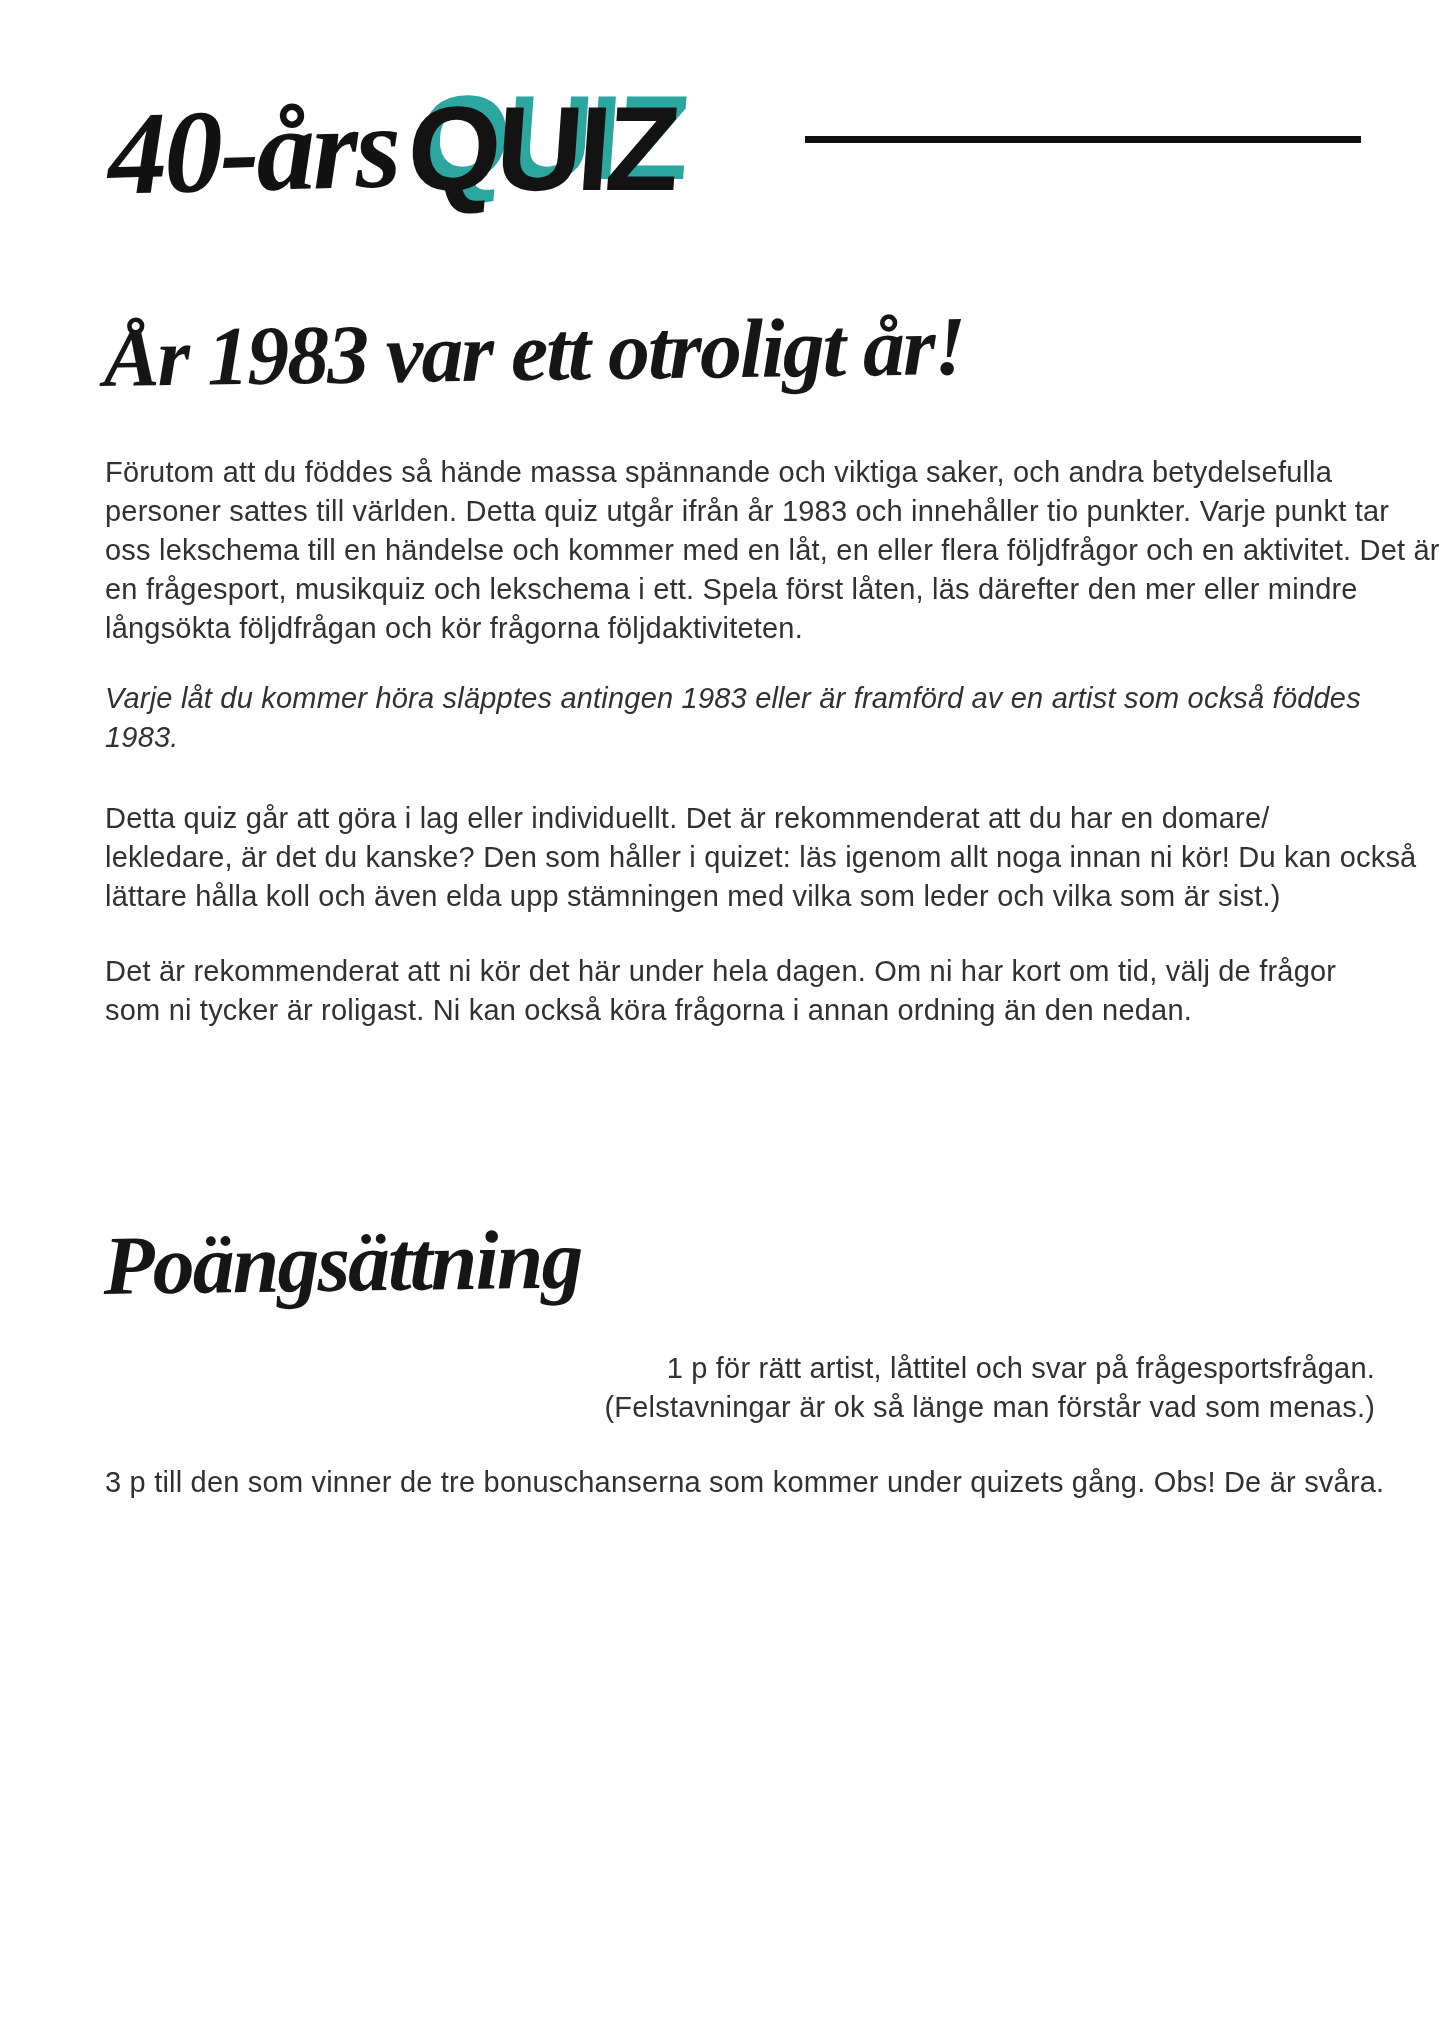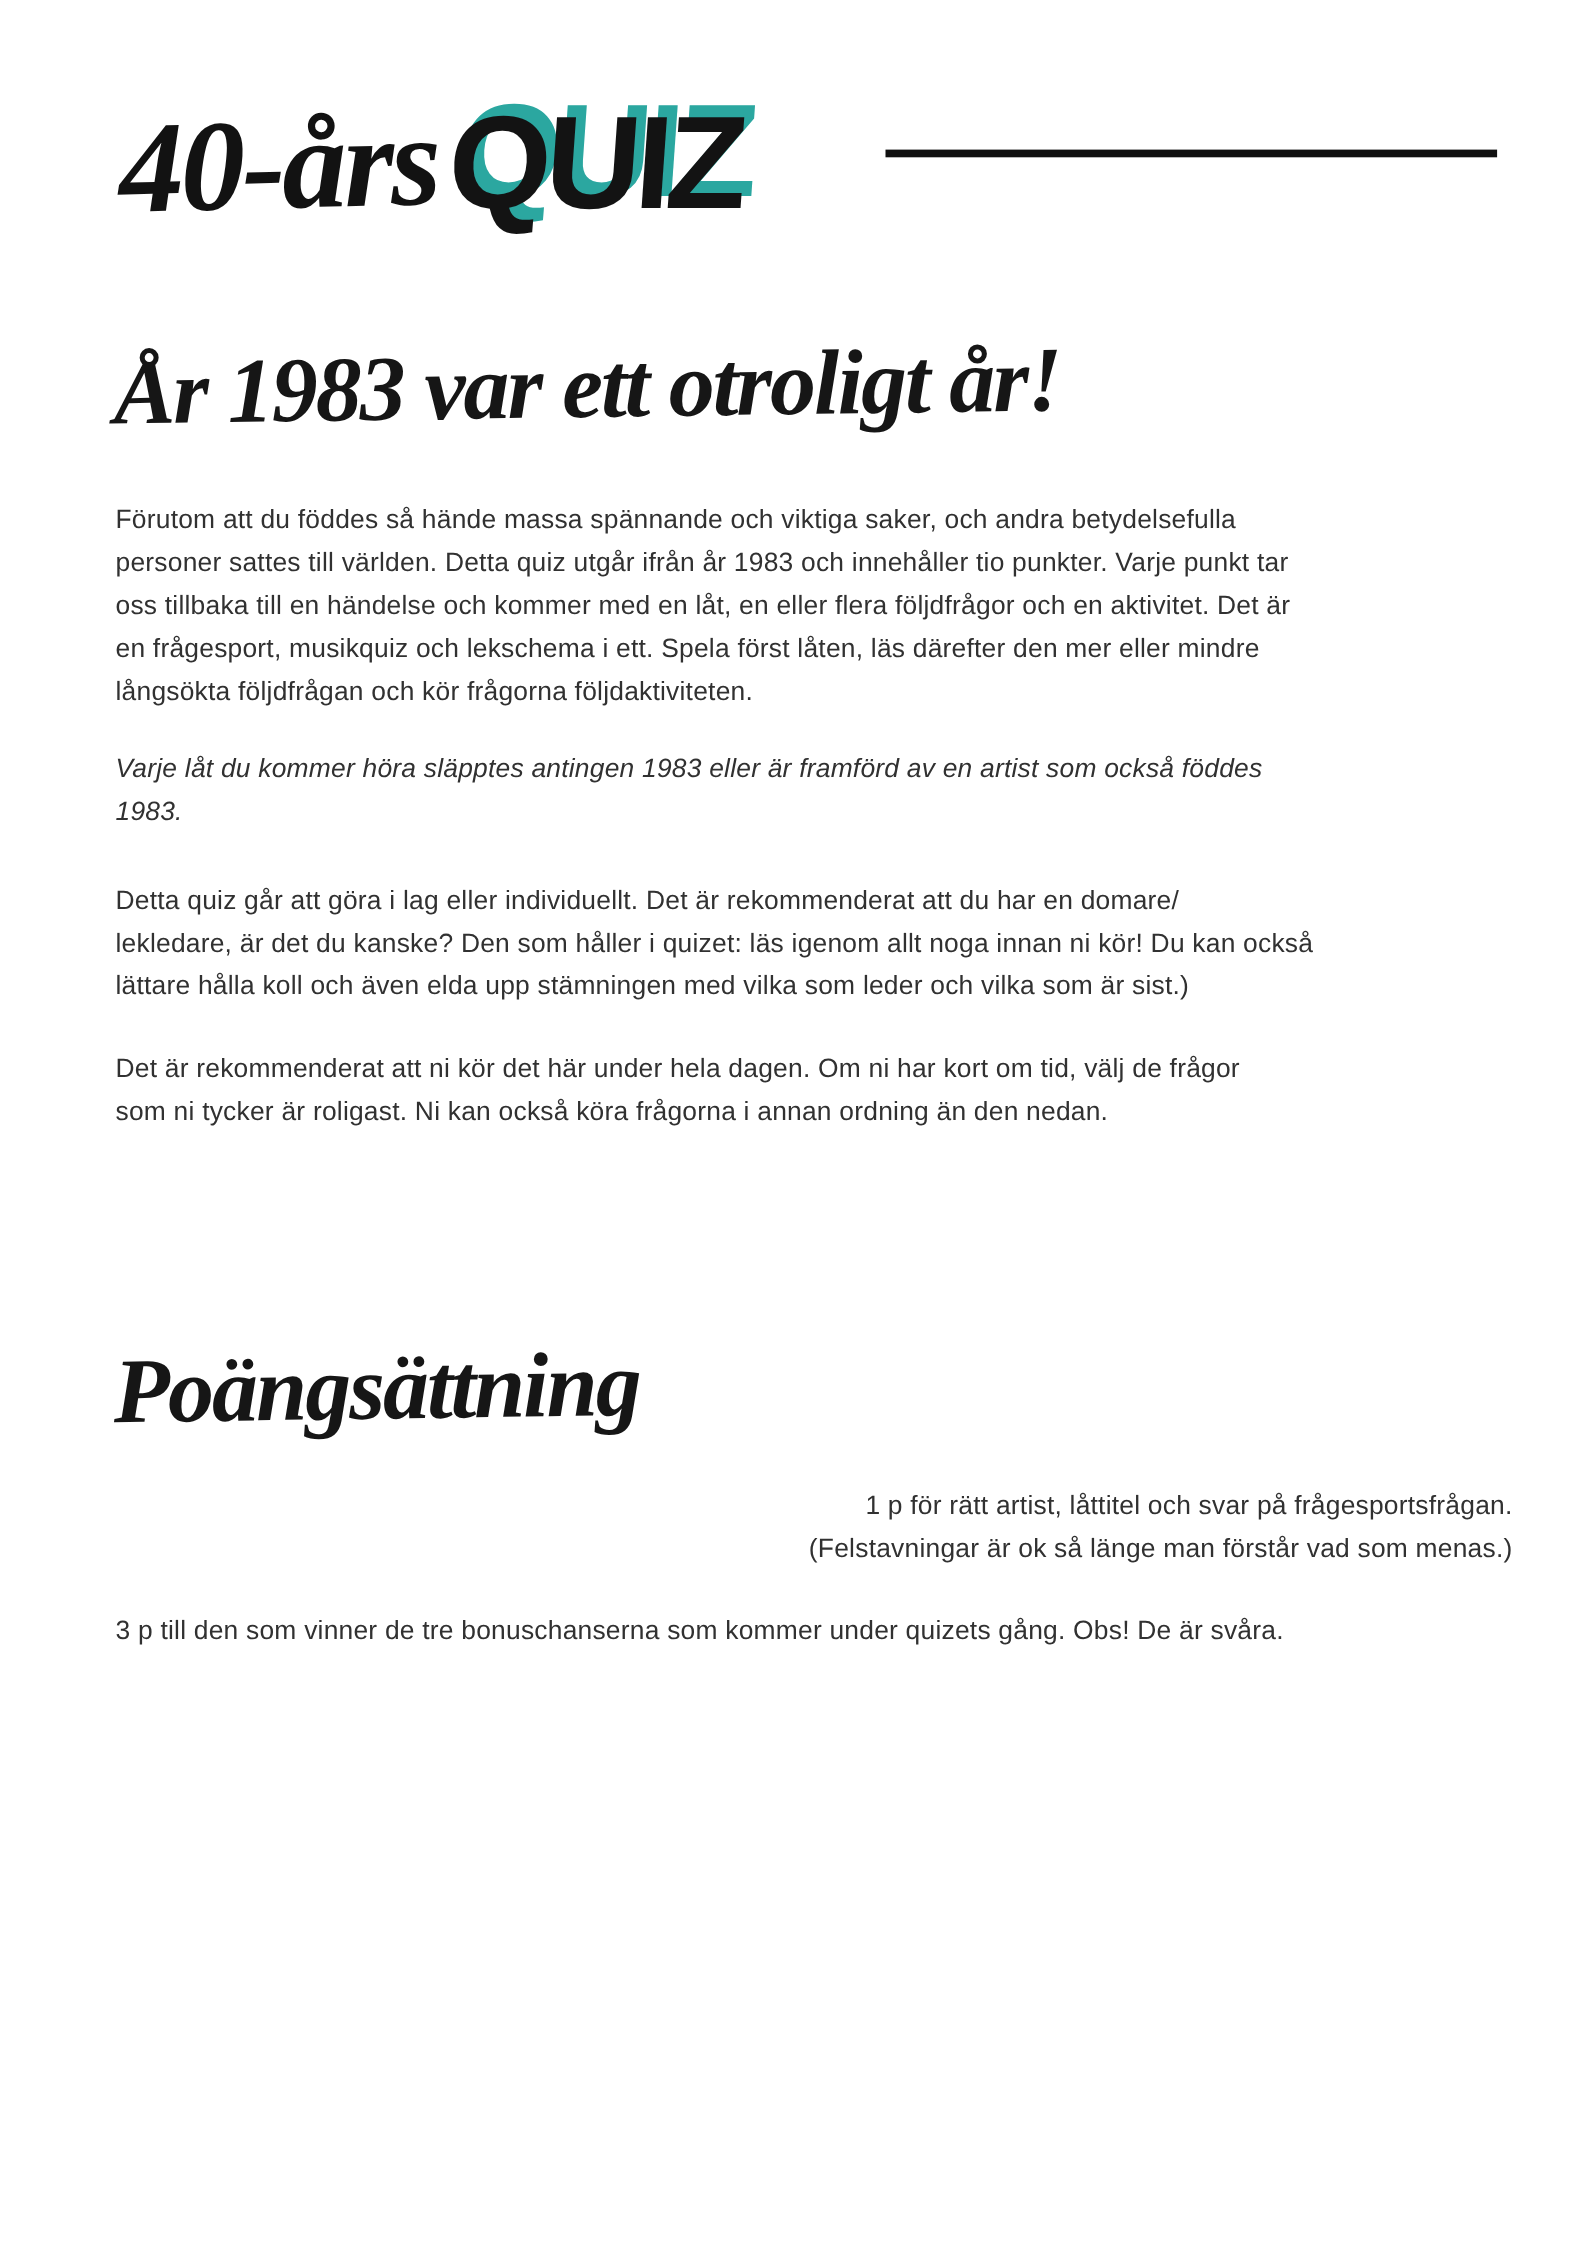--- a/index.html
+++ b/index.html
@@ -78,21 +78,21 @@
   
   .bodytext {
     position: absolute;
     left: 105px;
     width: 1270px;
   }
   .intro   { top: 453px; }
   .scoring { top: 1349px; }
   .para { margin: 0; padding: 0; }
   .para .line {
-    font-size: 24px;
+    font-size: 29px;
     line-height: 39px;
     letter-spacing: 0.2px;
     white-space: nowrap;
     color: #313131;
   }
   .p1 { margin-bottom: 31px; }
   .p2 { margin-bottom: 42px; font-style: italic; }
   .p3 { margin-bottom: 36px; }
   .s1 { margin-bottom: 36px; text-align: right; }
   .s2 { margin-bottom: 29px; }
@@ -107,21 +107,21 @@
     <span class="logo-quiz">QUIZ</span>
   </div>
   <div class="header-rule"></div>
 
   <div class="script-heading heading-main">År 1983 var ett otroligt år!</div>
 
   <div class="bodytext intro">
     <div class="para p1">
       <div class="line">Förutom att du föddes så hände massa spännande och viktiga saker, och andra betydelsefulla</div>
       <div class="line">personer sattes till världen. Detta quiz utgår ifrån år 1983 och innehåller tio punkter. Varje punkt tar</div>
-      <div class="line">oss tillbaka till en händelse och kommer med en låt, en eller flera följdfrågor och en aktivitet. Det är</div>
+      <div class="line">oss lekschema till en händelse och kommer med en låt, en eller flera följdfrågor och en aktivitet. Det är</div>
       <div class="line">en frågesport, musikquiz och lekschema i ett. Spela först låten, läs därefter den mer eller mindre</div>
       <div class="line">långsökta följdfrågan och kör frågorna följdaktiviteten.</div>
     </div>
     <div class="para p2">
       <div class="line">Varje låt du kommer höra släpptes antingen 1983 eller är framförd av en artist som också föddes</div>
       <div class="line">1983.</div>
     </div>
     <div class="para p3">
       <div class="line">Detta quiz går att göra i lag eller individuellt. Det är rekommenderat att du har en domare/</div>
       <div class="line">lekledare, är det du kanske? Den som håller i quizet: läs igenom allt noga innan ni kör! Du kan också</div>

